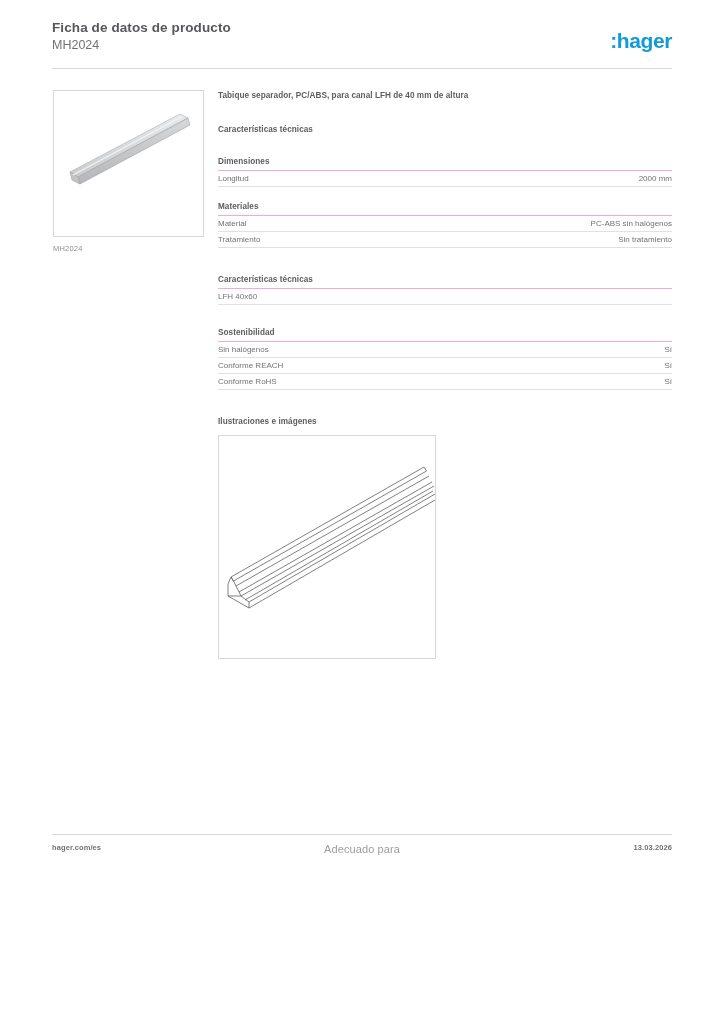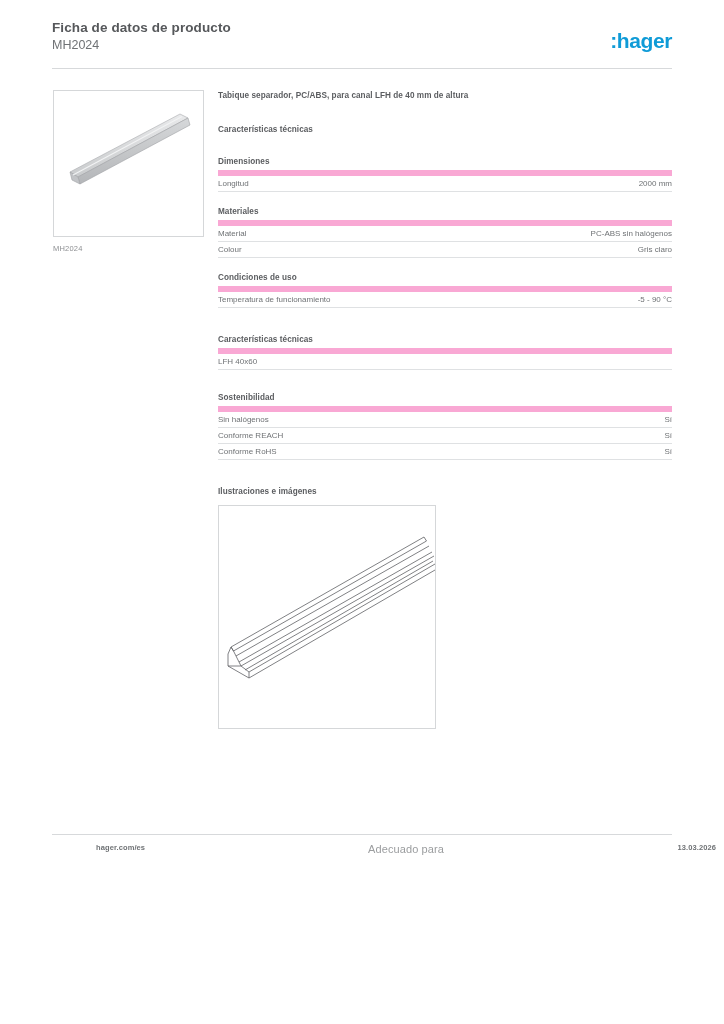--- a/index.html
+++ b/index.html
@@ -118,21 +118,21 @@
   .section {
     margin-bottom: 14px;
   }
   .section-title {
     font-size: 8.2px;
     font-weight: bold;
     color: #5b5d60;
     line-height: 11px;
     letter-spacing: 0.05px;
     padding-bottom: 3px;
-    border-bottom: 6px solid #f9a8d4;
+    border-bottom: 1px solid #f9a8d4;
   }
   .spec-row {
     display: flex;
     justify-content: space-between;
     align-items: baseline;
     font-size: 8px;
     line-height: 11px;
     color: #6f7275;
     padding: 2px 0 2px 0;
     border-bottom: 1px solid #dfe1e3;
@@ -176,21 +176,20 @@
     width: 620px;
     height: 1px;
     background: #d7d9db;
   }
   .footer {
     position: absolute;
     left: 52px;
     bottom: 16px;
     width: 620px;
     height: 14px;
-    margin-left: 44px;
   }
   .footer-left {
     position: absolute;
     left: 0; top: 0;
     font-size: 7.5px;
     font-weight: bold;
     color: #6f7275;
     letter-spacing: 0.1px;
   }
   .footer-center {
@@ -266,32 +265,25 @@
       </div>
     </div>
 
     <div class="section">
       <div class="section-title">Materiales</div>
       <div class="spec-row">
         <span class="spec-label">Material</span>
         <span class="spec-value">PC-ABS sin halógenos</span>
       </div>
       <div class="spec-row">
-        <span class="spec-label">Colour</span>
-        <span class="spec-value">Gris claro</span>
-      </div>
-    </div>
-
-    <div class="section">
-      <div class="section-title">Condiciones de uso</div>
-      <div class="spec-row">
-        <span class="spec-label">Temperatura de funcionamiento</span>
-        <span class="spec-value">-5 - 90 °C</span>
-      </div>
-    </div>
+        <span class="spec-label">Tratamiento</span>
+        <span class="spec-value">Sin tratamiento</span>
+      </div>
+    </div>
+
 
     <div class="section gap-big">
     </div>
 
     <div class="section gap-mid">
       <div class="section-title">Características técnicas</div>
       <div class="spec-row">
         <span class="spec-label">LFH 40x60</span>
         <span class="spec-value"></span>
       </div>

